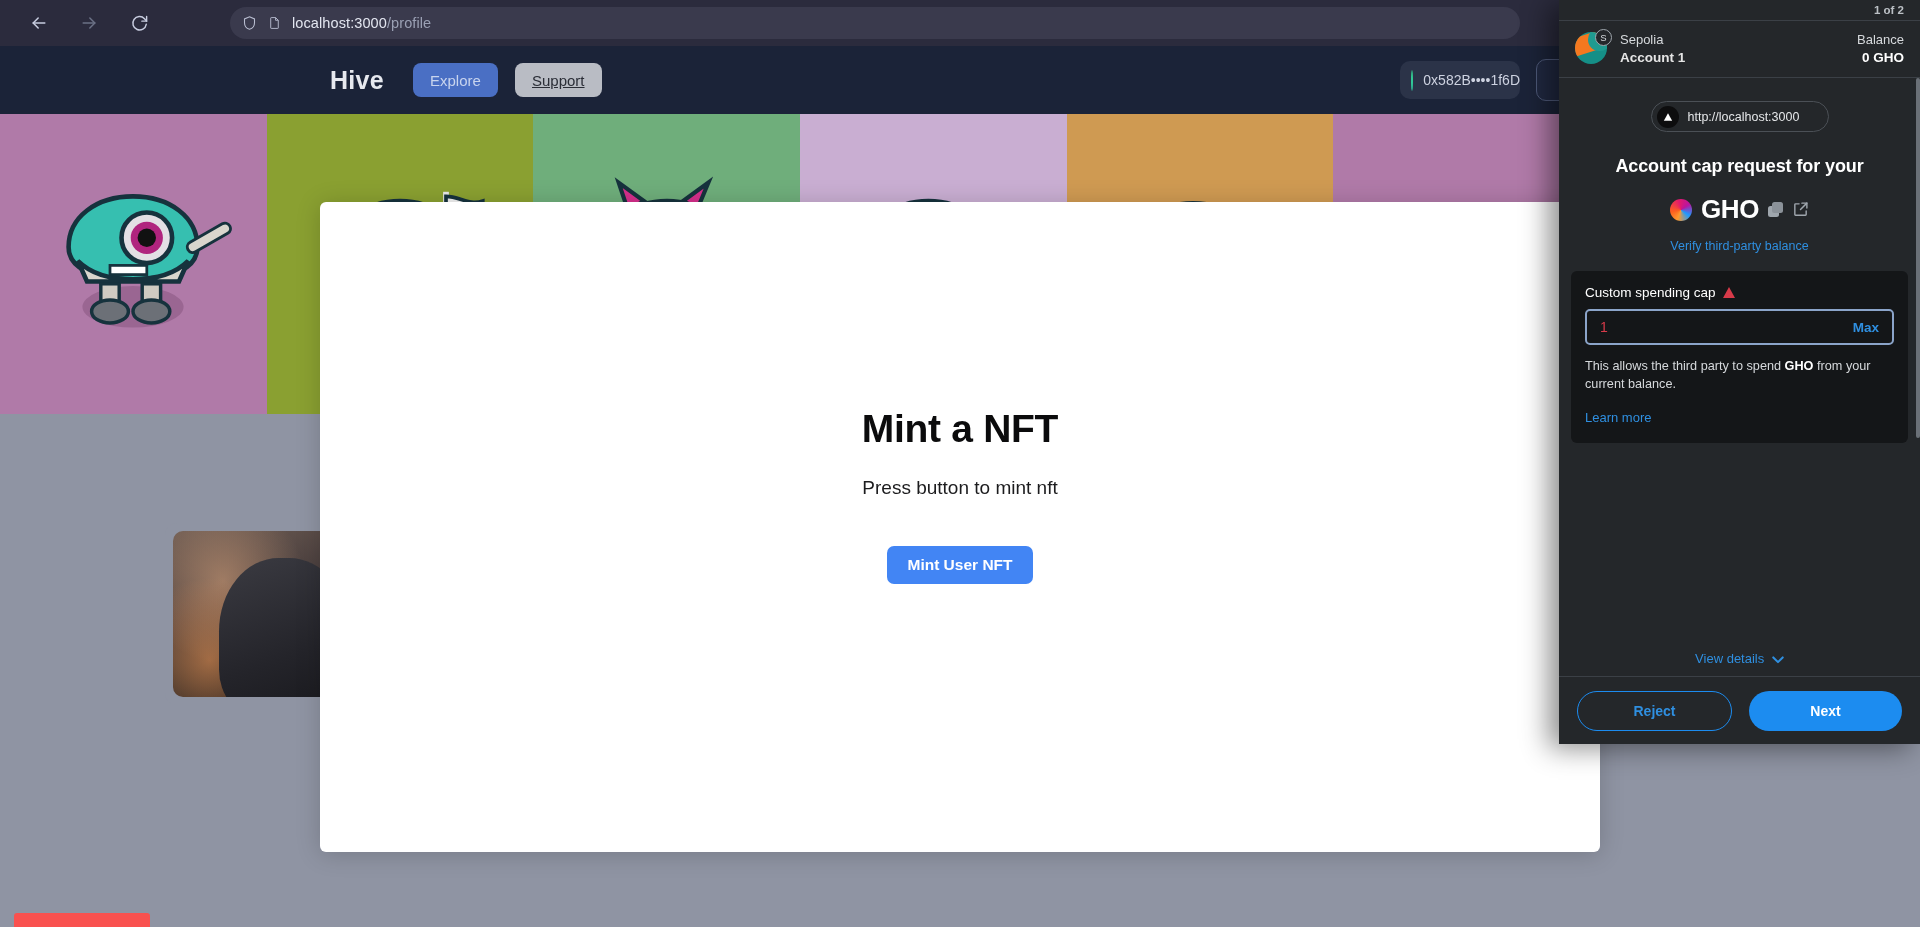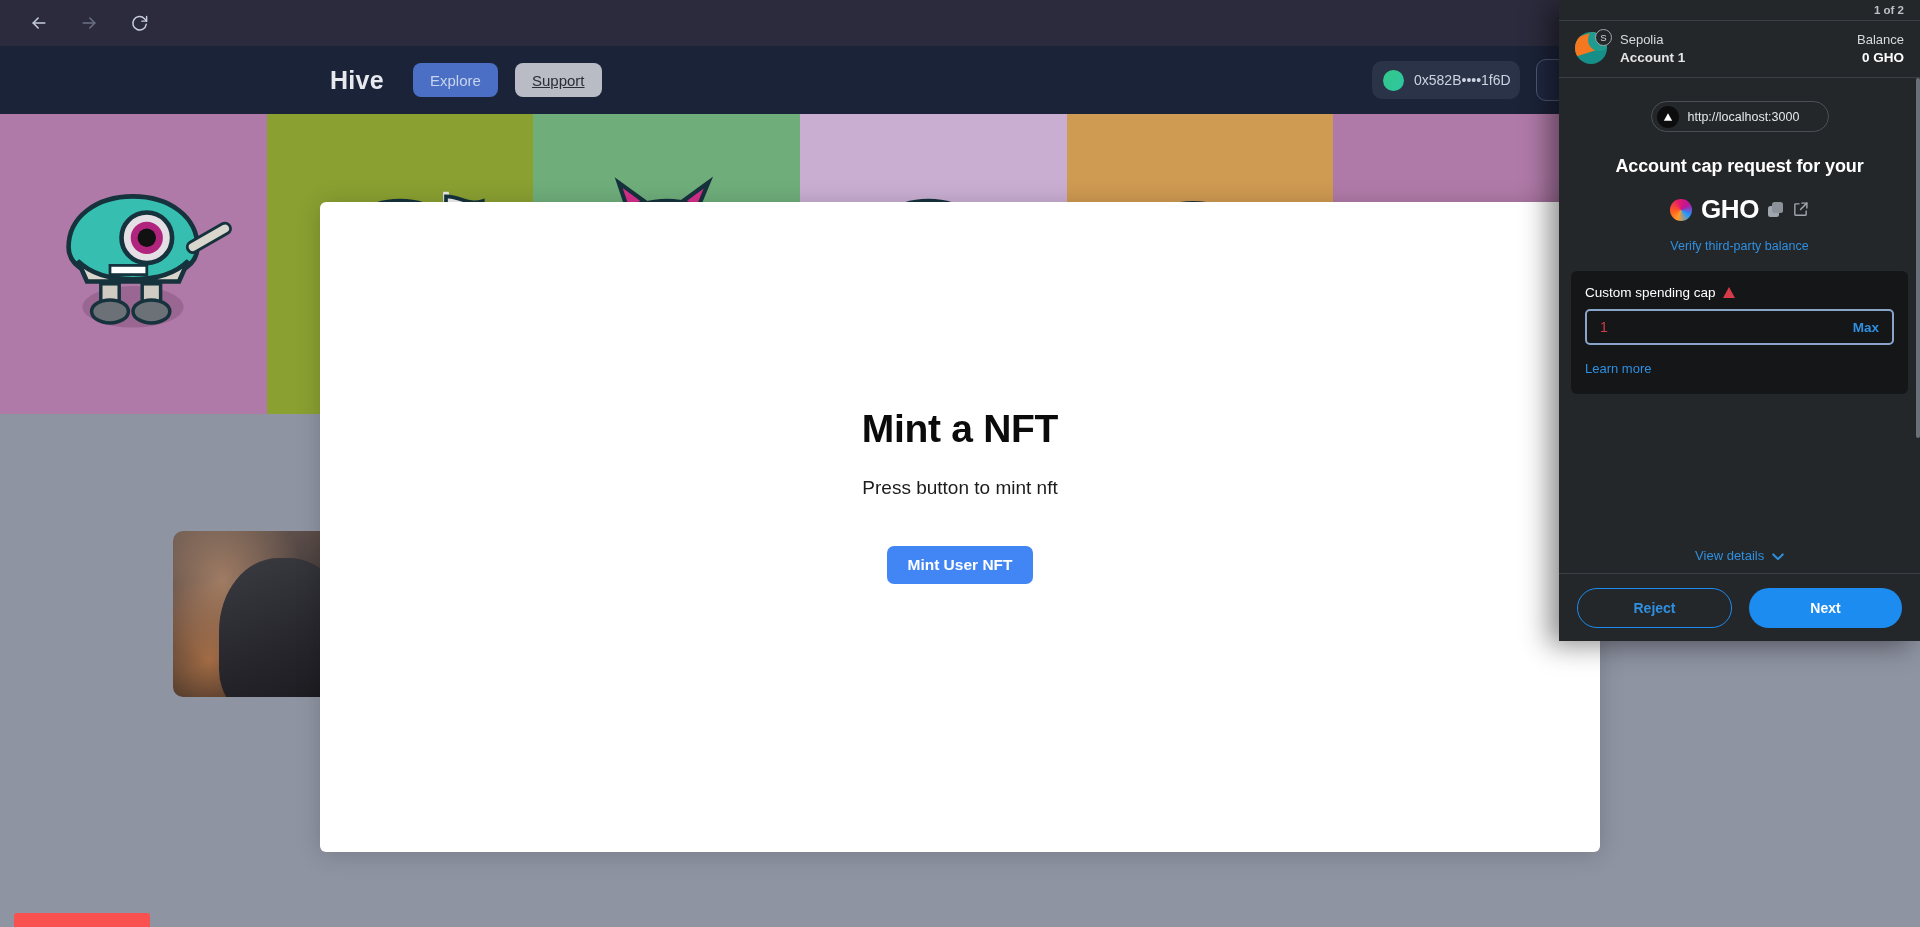--- a/index.html
+++ b/index.html
@@ -70,21 +70,21 @@
     display: flex; align-items: center; justify-content: center;
     border-radius: 8px;
     font-size: 15px;
     padding: 0 17px;
   }
   .nav-pill.explore { left: 413px; background: #4a6fc4; color: #c8d4ee; }
   .nav-pill.support { left: 515px; background: #b9bcc4; color: #2a2d36; text-decoration: underline; }
 
   .wallet-pill {
     position: absolute; right: 400px;
-    height: 38px; width: 148px;
+    height: 38px; width: 120px;
     background: #2b3348;
     border-radius: 10px;
     display: flex; align-items: center;
     gap: 10px; padding-left: 11px;
   }
   .wallet-dot {
     width: 21px; height: 21px; border-radius: 50%;
     background: linear-gradient(135deg,#32c88a,#2fc6a0);
   }
   .wallet-addr { font-size: 14px; color: #cdd2e0; white-space: nowrap; }
@@ -171,21 +171,21 @@
     background: #4285f4; color: #fff;
     border-radius: 7px; border: 0;
     font-size: 15.5px; font-weight: 700;
     display: flex; align-items: center; justify-content: center;
     font-family: "Liberation Sans", sans-serif;
   }
 
   
   .mm-popup {
     position: absolute; top: 0; right: 0;
-    width: 361px; height: 641px;
+    width: 361px; height: 744px;
     background: #24272a;
     box-shadow: -10px 4px 26px rgba(0,0,0,.45);
     z-index: 50;
     display: flex; flex-direction: column;
     color: #ffffff;
     font-size: 14px;
   }
   .mm-pagecount {
     height: 20px;
     display: flex; align-items: center; justify-content: flex-end;
@@ -372,20 +372,34 @@
           <line x1="5" y1="12" x2="19" y2="12"></line>
           <polyline points="13 6 19 12 13 18"></polyline>
         </svg>
     </div>
     <div class="nav-btn">
       <svg width="19" height="19" viewBox="0 0 24 24" fill="none" stroke="currentColor" stroke-width="1.8" stroke-linecap="round" stroke-linejoin="round">
           <polyline points="21 3 21 9 15 9"></polyline>
           <path d="M20.5 13a8.5 8.5 0 1 1-2.2-7.1L21 9"></path>
         </svg>
     </div>
+  </div>
+  <div class="omnibox">
+    <span class="omni-icon">
+      <svg width="15" height="16" viewBox="0 0 24 24" fill="none" stroke="currentColor" stroke-width="1.7">
+          <path d="M12 2l8 3.5v6c0 5-3.4 9.2-8 10.5-4.6-1.3-8-5.5-8-10.5v-6z"></path>
+        </svg>
+    </span>
+    <span class="omni-icon">
+      <svg width="13" height="16" viewBox="0 0 24 24" fill="none" stroke="currentColor" stroke-width="1.7" stroke-linejoin="round">
+          <path d="M14 2H6a1 1 0 0 0-1 1v18a1 1 0 0 0 1 1h12a1 1 0 0 0 1-1V7z"></path>
+          <polyline points="14 2 14 7 19 7"></polyline>
+        </svg>
+    </span>
+    <span class="omni-url"><b>localhost:3000</b><span>/profile</span></span>
   </div>
 </div>
 
 <div class="page">
 
   <div class="site-nav">
     <div class="brand">Hive</div>
     <div class="nav-pill explore">Explore</div>
     <div class="nav-pill support">Support</div>
 
@@ -531,20 +545,23 @@
 
     <div class="cap-box">
       <div class="cap-label">
         <span>Custom spending cap</span>
         <span class="warn-tri"></span>
       </div>
       <div class="cap-input-wrap">
         <input class="cap-input" type="text" value="1" style="">
         <span class="cap-max">Max</span>
       </div>
+      <div class="cap-desc">
+        <span>This allows the third party to spend </span><b>GHO</b><span> from your current balance.</span>
+      </div>
       <div class="cap-learn">Learn more</div>
     </div>
 
     <div class="view-details">
       <span>View details</span>
       <span class="chev">
         <svg width="12" height="8" viewBox="0 0 14 9" fill="none" stroke="currentColor" stroke-width="2.4" stroke-linecap="round" stroke-linejoin="round">
             <polyline points="1.5 1.5 7 7 12.5 1.5"></polyline>
           </svg>
       </span>

